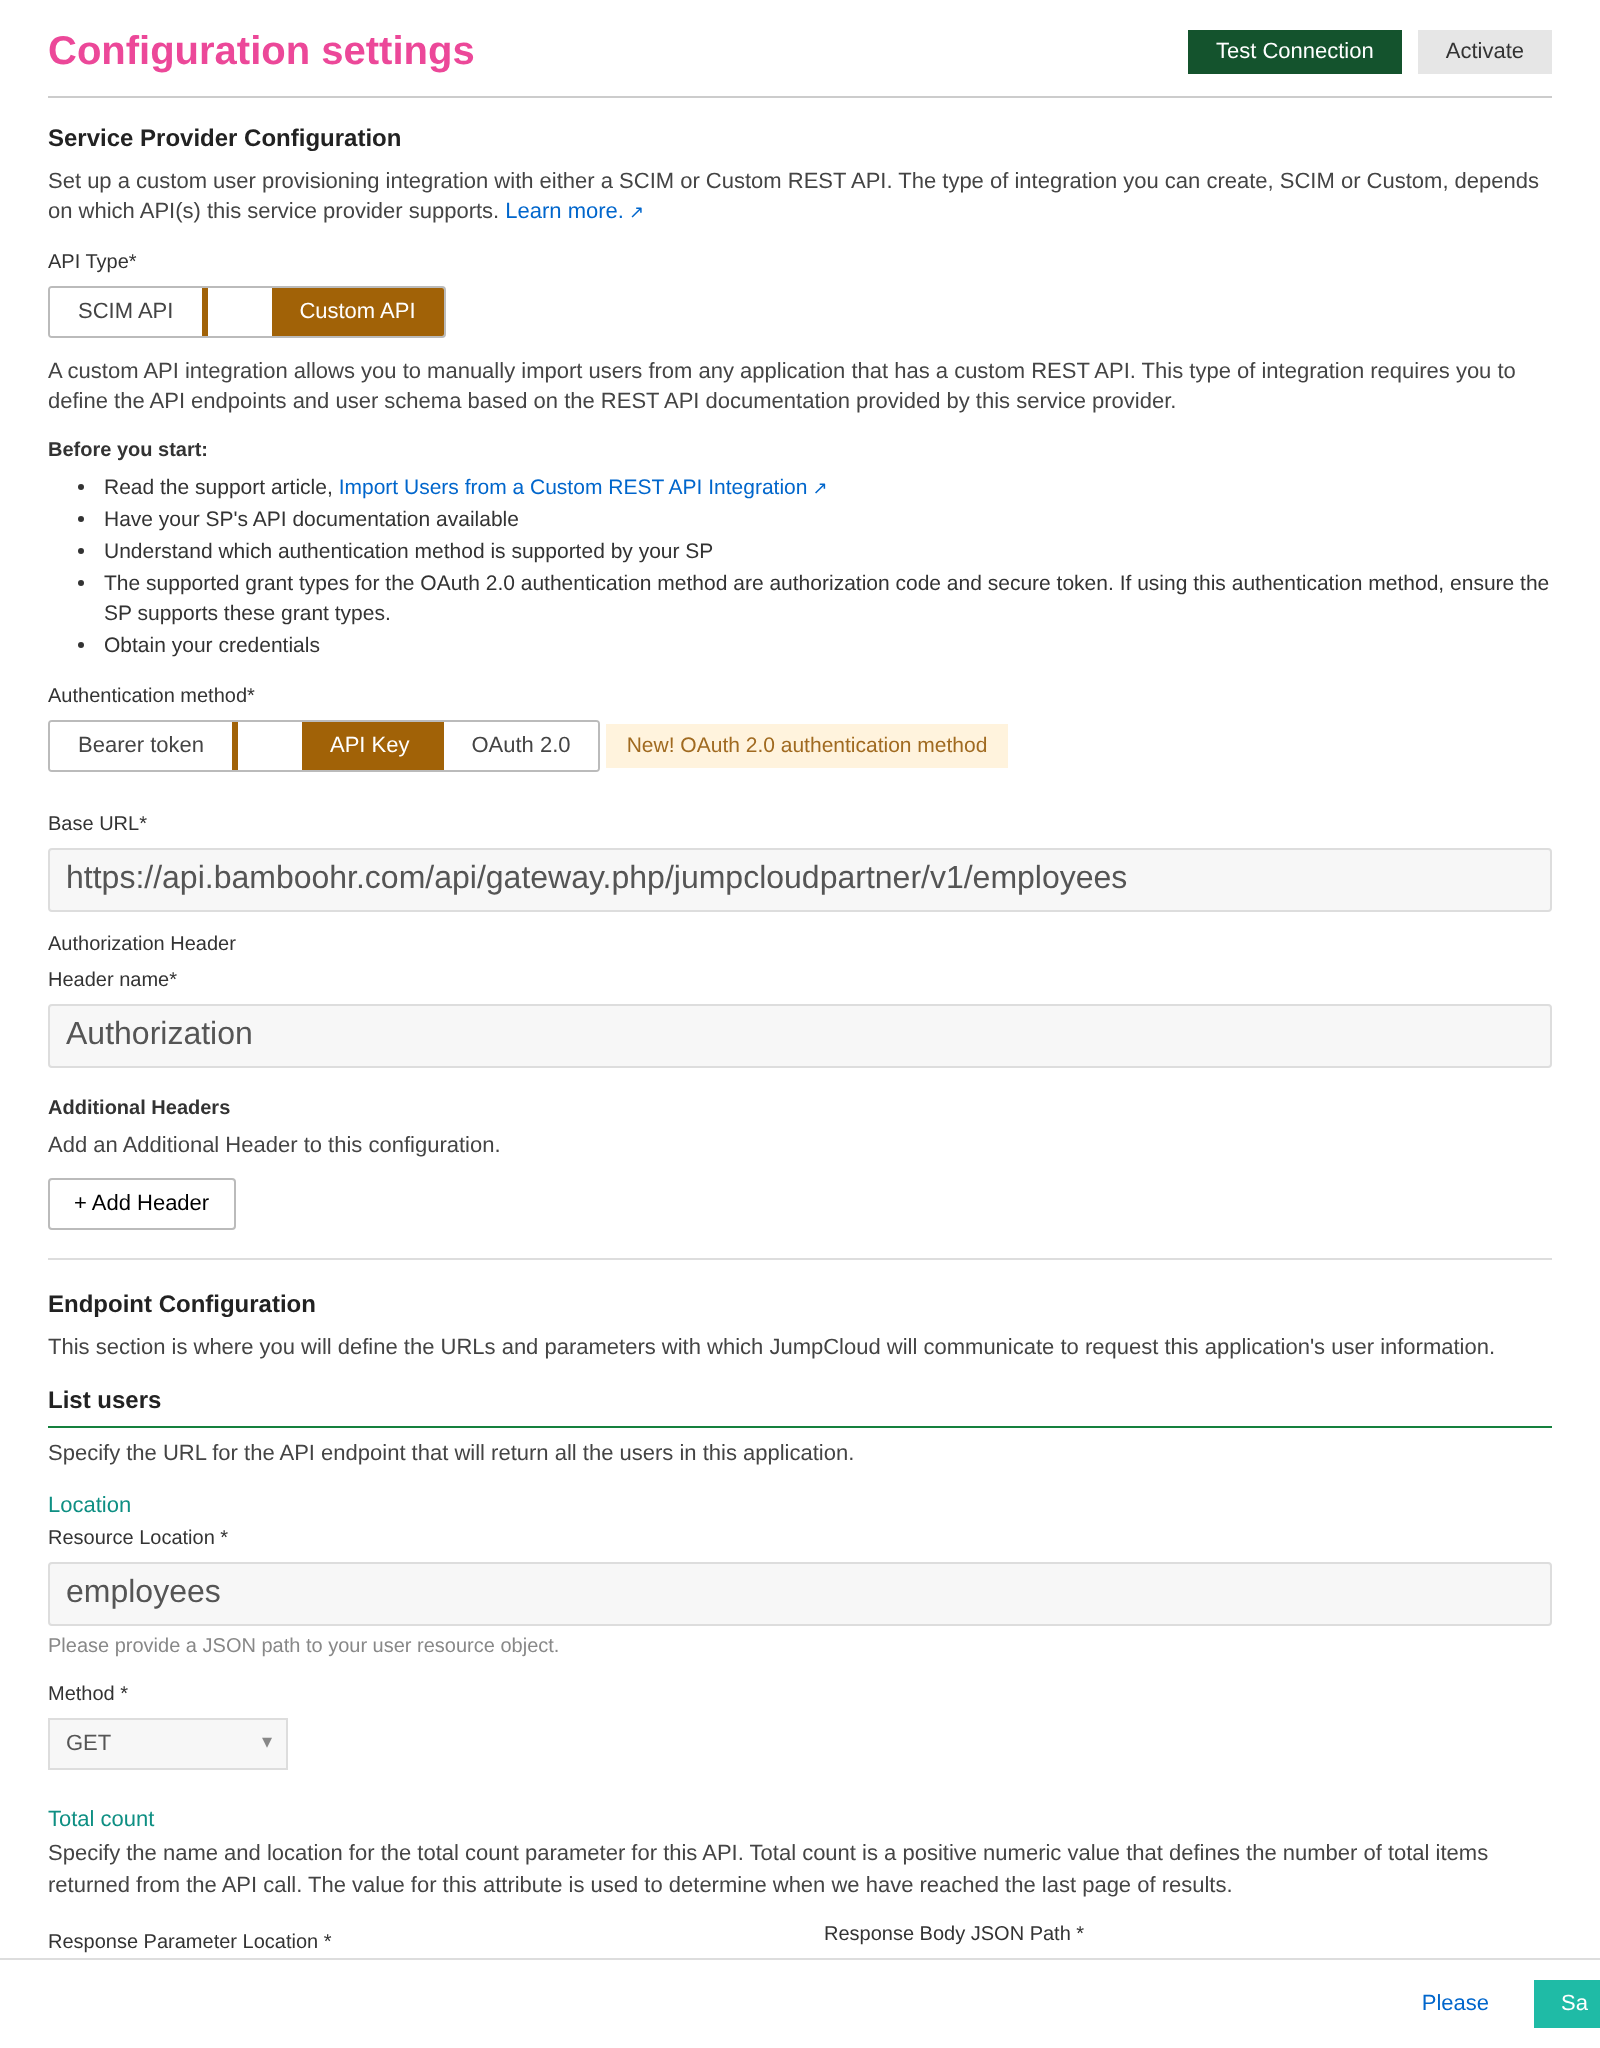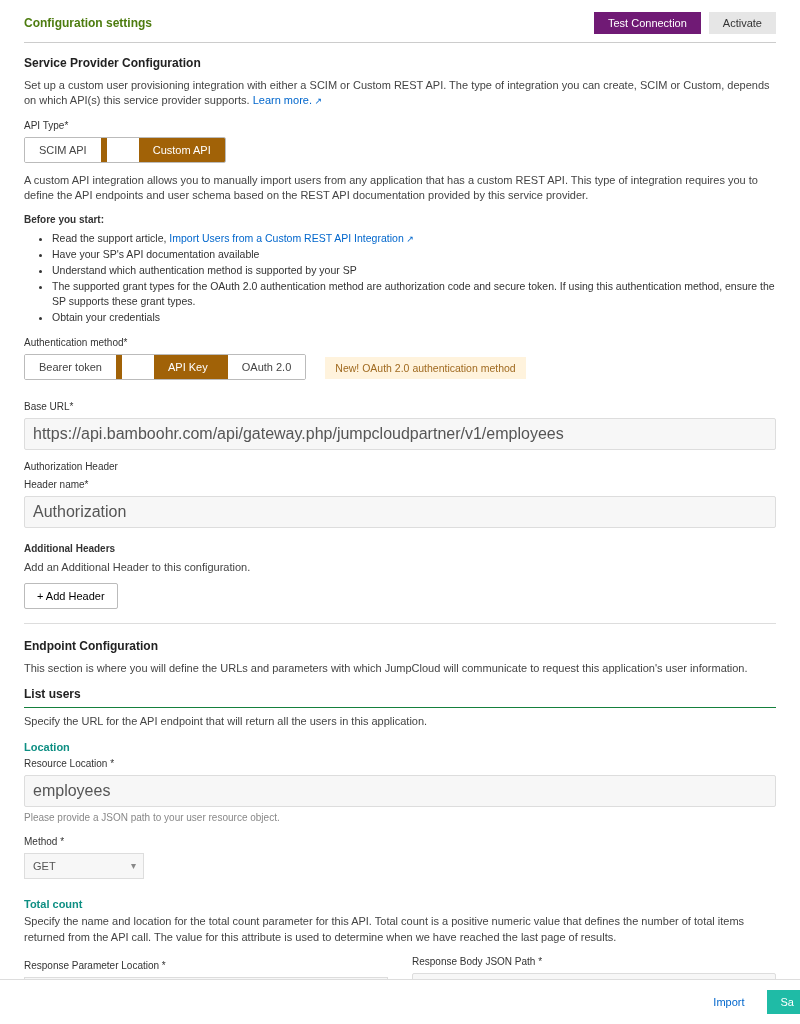--- a/index.html
+++ b/index.html
@@ -1,40 +1,40 @@
 <!DOCTYPE html>
 <html><head>
 <meta charset="utf-8">
 <style>
   * { box-sizing: border-box; margin: 0; padding: 0; }
   body { font-family: -apple-system, BlinkMacSystemFont, "Segoe UI", Arial, sans-serif; font-size: 11px; color: #333; background: #fff; padding: 8px 24px 60px; line-height: 1.4; }
   .header-row { display: flex; justify-content: space-between; align-items: center; padding: 4px 0 8px; border-bottom: 1px solid #ccc; margin-bottom: 12px; }
-  .page-title { font-size: 12px; font-weight: 600; color: #4d7c0f; }
+  .page-title { font-size: 20px; font-weight: 600; color: #ec4899; }
   .header-buttons { display: flex; gap: 8px; }
   .btn { padding: 5px 14px; font-size: 11px; border: none; cursor: pointer; }
-  .btn-teal { background: #701a75; color: #fff; text-align: center; }
+  .btn-teal { background: #14532d; color: #fff; text-align: center; }
   .btn-gray { background: #e6e6e6; color: #333; }
   .section-heading { font-size: 12px; font-weight: 600; margin: 10px 0 6px; color: #222; }
   .desc { font-size: 11px; color: #444; margin-bottom: 10px; }
   .link { color: #0066cc; text-decoration: none; cursor: pointer; }
   .ext-icon::after { content: " ↗"; font-size: 9px; }
   .field-label { font-size: 10px; color: #333; margin: 10px 0 4px; display: block; }
   .toggle-group { display: inline-flex; border: 1px solid #bbb; border-radius: 2px; overflow: hidden; margin-bottom: 10px; }
-  .toggle-item { padding: 6px 14px; font-size: 11px; background: #fff; color: #444; border: none; cursor: pointer; border-right: 6px solid #a16207; }
+  .toggle-item { padding: 6px 14px; font-size: 11px; background: #fff; color: #444; border: none; cursor: pointer; border-right: 3px solid #a16207; }
   .toggle-item:last-child { border-right: none; }
   .toggle-item.active { background: #a16207; color: #fff; margin-left: 32px; }
-  .notice-pill { display: inline-block; background: #fff3dd; color: #a06a20; padding: 4px 10px; font-size: 10.5px; margin-left: 16px; vertical-align: middle; }
+  .notice-pill { display: inline-block; background: #fff3dd; color: #a06a20; padding: 4px 10px; font-size: 10.5px; vertical-align: middle; }
   ul { padding-left: 28px; margin: 4px 0 10px; }
   ul li { font-size: 10.5px; color: #333; line-height: 1.5; }
   .text-input { width: 100%; padding: 6px 8px; font-size: 16px; border: 1px solid #ddd; background: #f7f7f7; color: #555; border-radius: 2px; }
   .row-2 { display: flex; gap: 24px; }
   .row-2 > div { flex: 1; }
   .small-btn { padding: 6px 12px; font-size: 11px; background: #fff; border: 1px solid #bbb; cursor: pointer; border-radius: 2px; }
   .hr { border: none; border-top: 1px solid #ddd; margin: 14px 0; }
-  .sub-heading-teal { color: #0e8f83; font-size: 11px; font-weight: 700; margin: 10px 0 2px; }
+  .sub-heading-teal { color: #0e8f83; font-size: 11px; font-weight: 400; margin: 10px 0 2px; }
   .hint { font-size: 10px; color: #888; margin-top: 4px; }
   .select-wrap { position: relative; }
   .select-wrap::after { content: "▾"; position: absolute; right: 8px; top: 50%; transform: translateY(-50%); color: #888; font-size: 10px; pointer-events: none; }
   .select-input { width: 100%; padding: 6px 8px; font-size: 11px; border: 1px solid #ddd; background: #f7f7f7; appearance: none; color: #555; }
   .method-row { display: flex; }
   .method-row .col-narrow { width: 120px; }
   .method-row .col-wide { flex: 1; }
   .footer-bar { position: fixed; bottom: 0; left: 0; right: 0; display: flex; justify-content: flex-end; gap: 12px; padding: 10px 0 10px 0; border-top: 1px solid #ddd; background: #fff; }
   .cancel-link { color: #0066cc; background: none; border: none; font-size: 11px; cursor: pointer; padding: 6px 10px; }
   .save-btn { background: #1fbba6; color: #fff; padding: 6px 6px 6px 14px; border: none; font-size: 11px; cursor: pointer; }
@@ -143,18 +143,18 @@
 
 
 
 
 
 
 
 
 
 <div class="footer-bar">
-  <button class="cancel-link">Import</button>
+  <button class="cancel-link">Please</button>
   <button class="save-btn">Sa</button>
 </div>
 
 
 
 
 </body></html>

